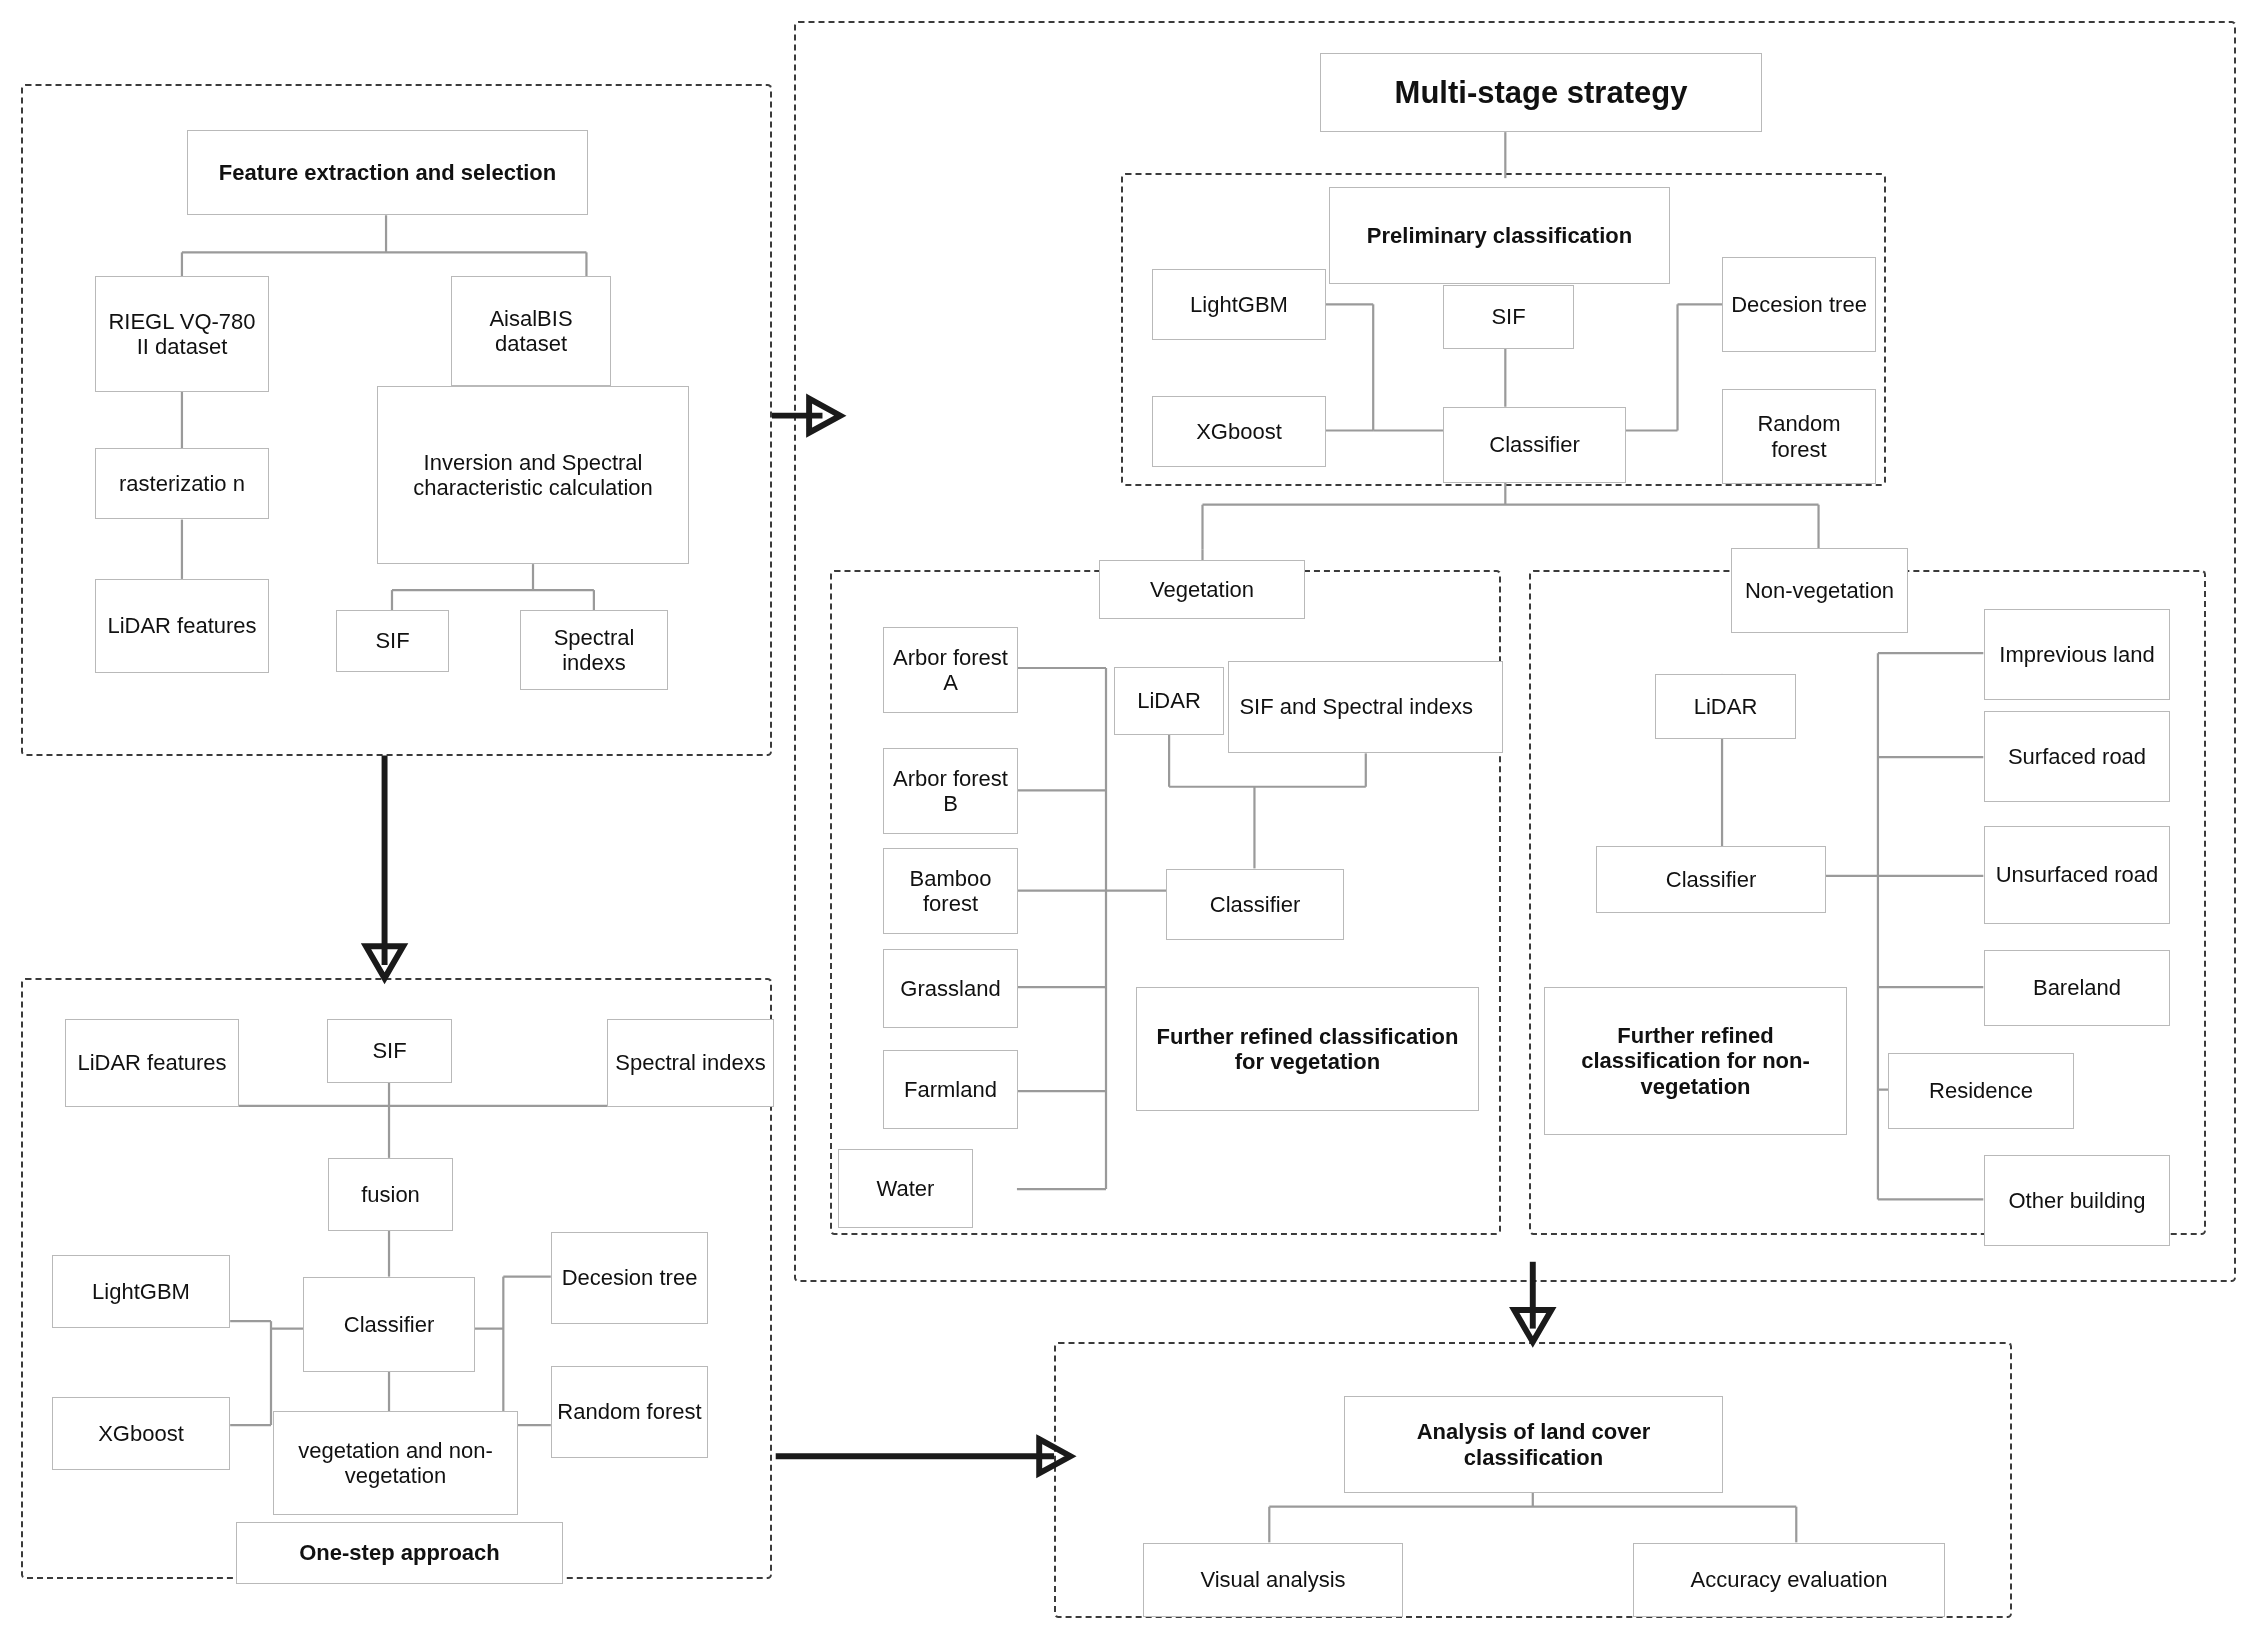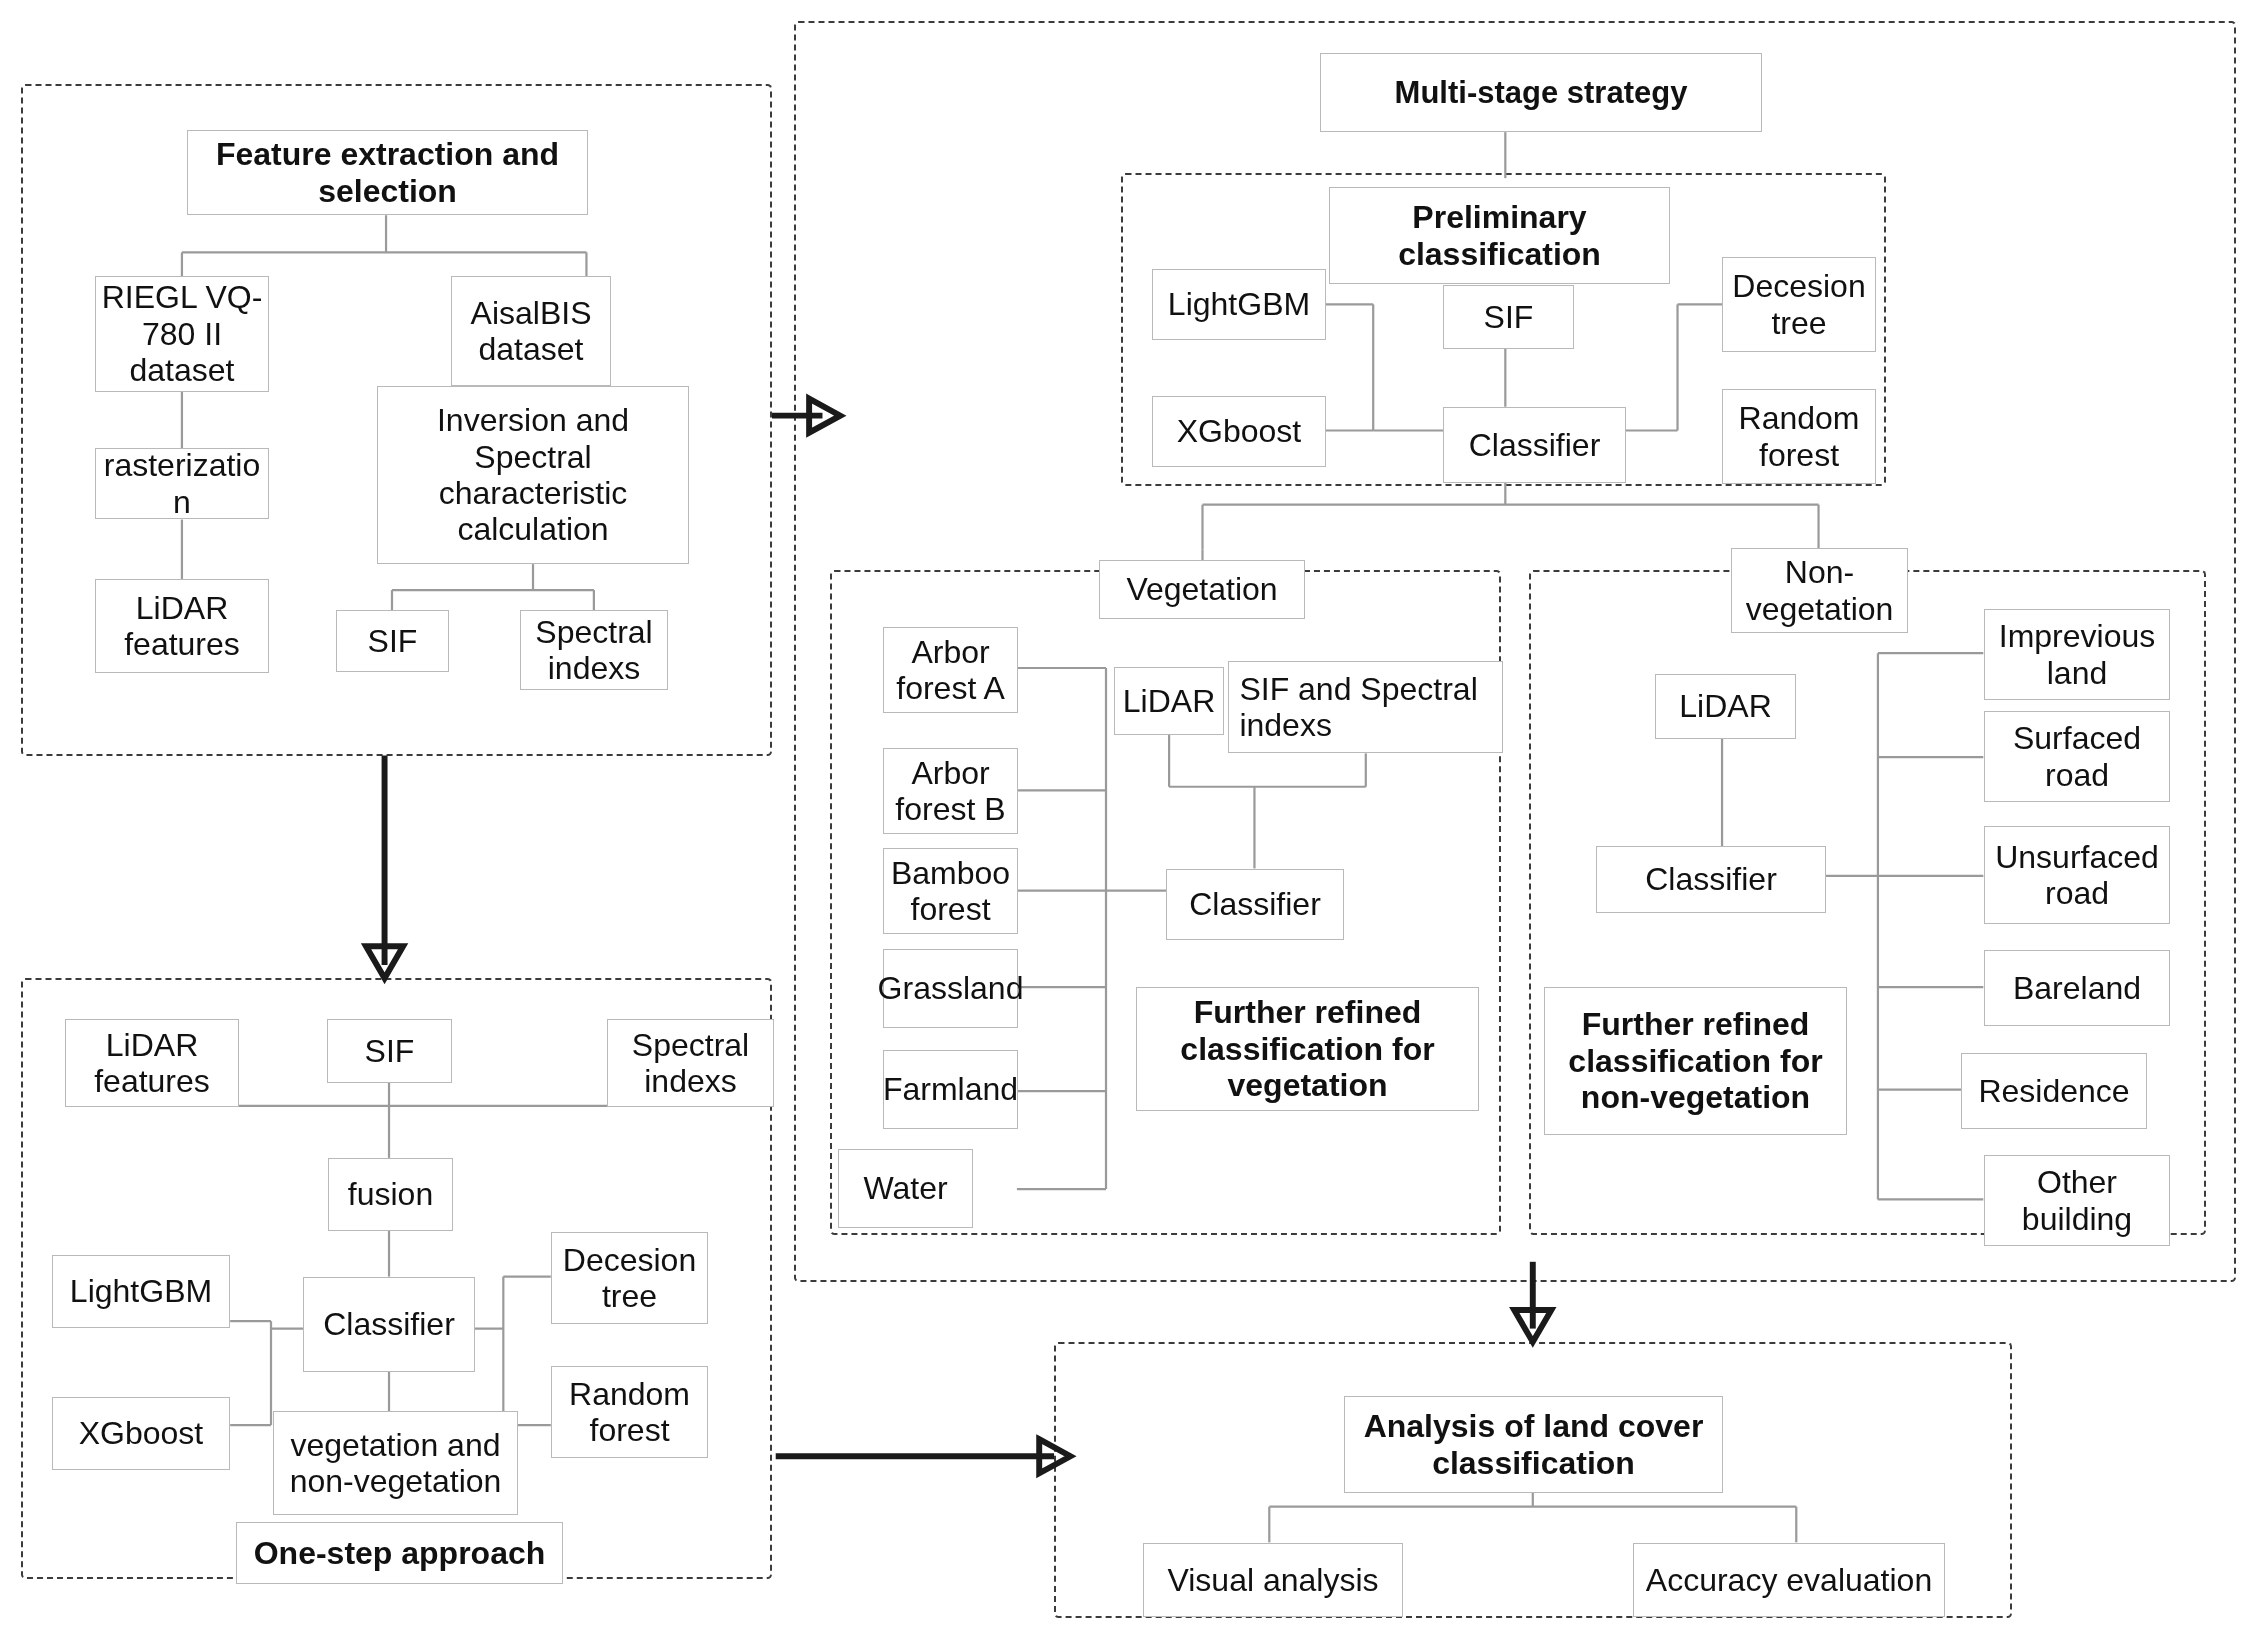--- a/index.html
+++ b/index.html
@@ -5,21 +5,21 @@
   html,body{margin:0;padding:0;background:#fff;}
   body{font-family:"Liberation Sans", sans-serif;}
   #canvas{position:relative;width:2261px;height:1647px;background:#fff;overflow:hidden;}
 
   
   .dash{position:absolute;border:2.2px dashed #3b3b3b;border-radius:4.5px;box-sizing:border-box;background:transparent;}
 
   
   .node{position:absolute;box-sizing:border-box;border:1.5px solid #b9b9b9;background:#fff;
         display:flex;align-items:center;justify-content:center;text-align:center;
-        color:#111;font-size:32px;line-height:1.14;padding:3px 4.5px;z-index:5;}
+        color:#111;font-size:22px;line-height:1.14;padding:3px 4.5px;z-index:5;}
   .node.bold{font-weight:bold;}
   .node.lrg{font-size:31px;}
   .node.left{justify-content:flex-start;text-align:left;padding-left:10.4px;}
 
   svg.wires{position:absolute;left:0;top:0;width:2261px;height:1647px;z-index:2;pointer-events:none;}
   .w{stroke:#9a9a9a;stroke-width:3;fill:none;}
   .wk{stroke:#1a1a1a;stroke-width:8;fill:none;}
 </style>
 </head>
 <body>
@@ -171,21 +171,21 @@
   <div class="node" style="left:1731px;top:548px;width:177px;height:85px;">Non-vegetation</div>
 
   <div class="node" style="left:1655px;top:674px;width:141px;height:65px;">LiDAR</div>
   <div class="node" style="left:1596px;top:846px;width:230px;height:67px;">Classifier</div>
   <div class="node bold" style="left:1544px;top:987px;width:303px;height:148px;">Further refined classification for non-vegetation</div>
 
   <div class="node" style="left:1984px;top:609px;width:186px;height:91px;">Imprevious land</div>
   <div class="node" style="left:1984px;top:711px;width:186px;height:91px;">Surfaced road</div>
   <div class="node" style="left:1984px;top:826px;width:186px;height:98px;">Unsurfaced road</div>
   <div class="node" style="left:1984px;top:950px;width:186px;height:76px;">Bareland</div>
-  <div class="node" style="left:1961px;top:1053px;width:186px;height:76px;">Residence</div>
+  <div class="node" style="left:1888px;top:1053px;width:186px;height:76px;">Residence</div>
   <div class="node" style="left:1984px;top:1155px;width:186px;height:91px;">Other building</div>
 
   <div class="dash" style="left:1054px;top:1342px;width:958px;height:276px;"></div>
   <div class="node bold" style="left:1344px;top:1396px;width:379px;height:97px;">Analysis of land cover classification</div>
   <div class="node" style="left:1143px;top:1543px;width:260px;height:74px;">Visual analysis</div>
   <div class="node" style="left:1633px;top:1543px;width:312px;height:74px;">Accuracy evaluation</div>
 
 </div>
 
 

